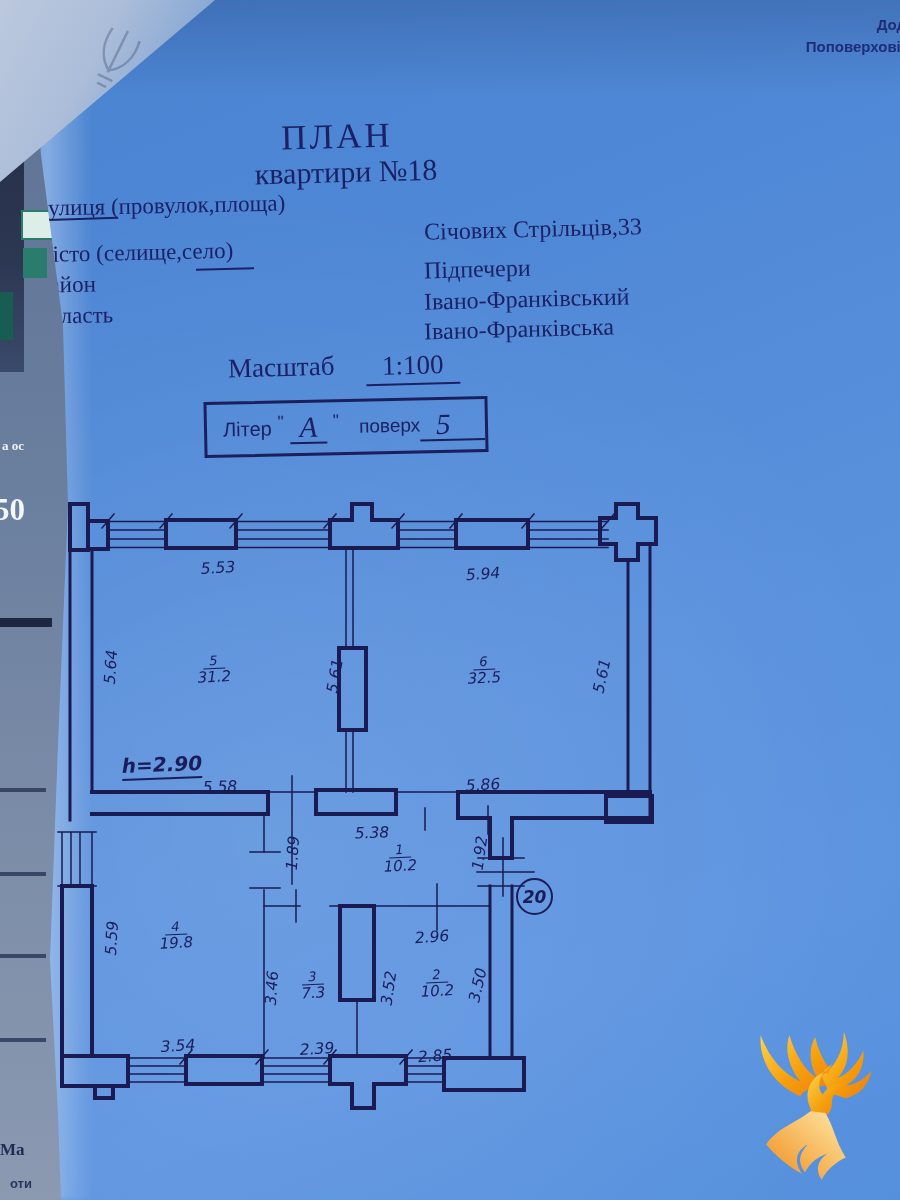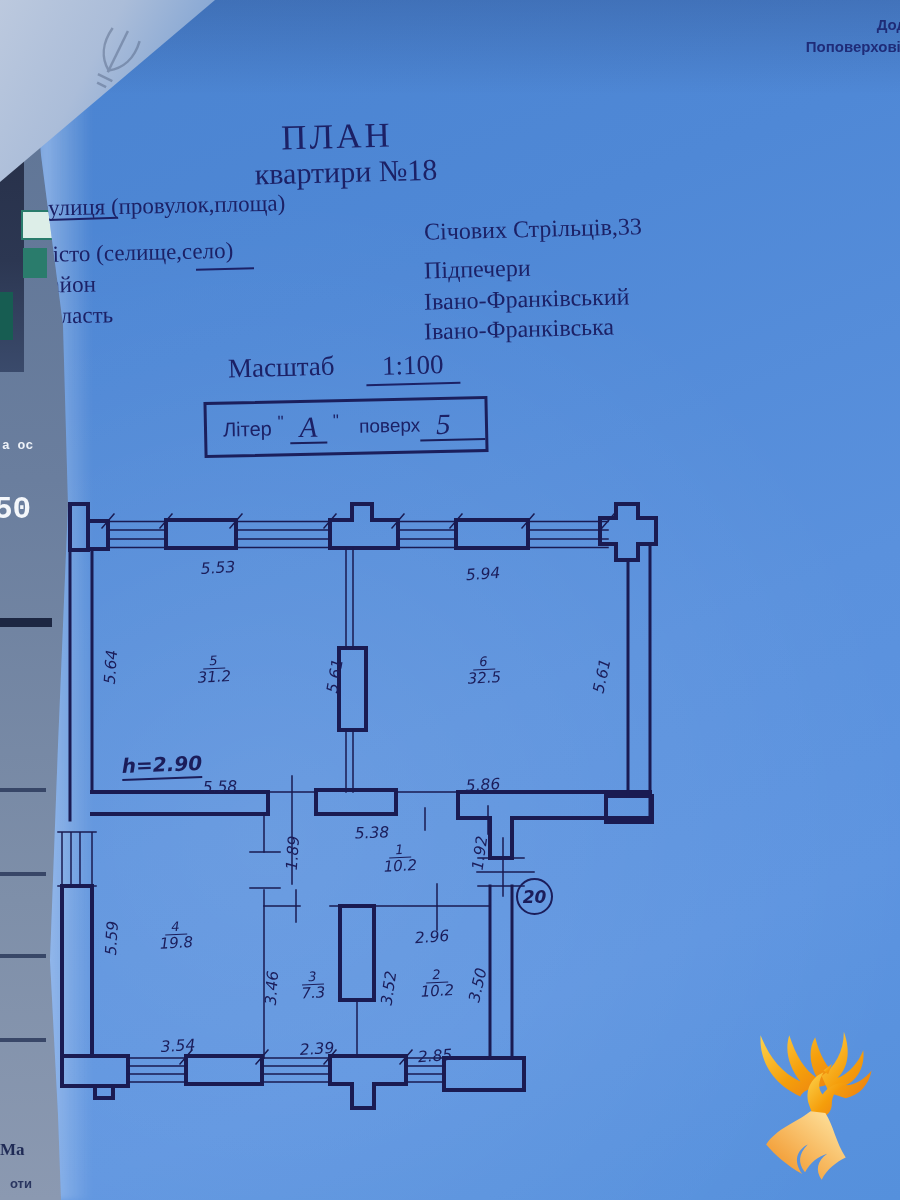--- a/index.html
+++ b/index.html
@@ -6,21 +6,21 @@
   .photo{position:relative;width:900px;height:1200px;overflow:hidden;background:#66799a;font-family:"Liberation Serif",serif;}
 
   
   .gray-page{position:absolute;left:0;top:0;width:95px;height:1200px;
     background:linear-gradient(180deg,#5d7394 0%,#6a7e9e 40%,#7e8fa9 75%,#8b99b1 100%);}
   .dark-sliver{position:absolute;left:0;top:0;width:24px;height:372px;
     background:linear-gradient(180deg,#222940 0%,#2c3752 70%,#3a4a6b 100%);}
   .green-strip{position:absolute;left:0;top:292px;width:13px;height:48px;background:#175d52;}
   .chip1{position:absolute;left:21px;top:210px;width:46px;height:26px;background:#ddeee8;border:2px solid #2a7c6c;}
   .chip2{position:absolute;left:23px;top:248px;width:24px;height:30px;background:#2a7c6c;}
-  .frag{position:absolute;color:#eef2f8;font-family:Liberation Mono, monospace;font-weight:bold;}
+  .frag{position:absolute;color:#eef2f8;font-family:Liberation Serif, serif;font-weight:bold;}
   .frag-aoc{left:2px;top:438px;font-size:13px;}
   .frag-50{left:-6px;top:492px;font-size:31px;color:#f4f7fb;}
   .frag-ma{left:0px;top:1140px;font-size:17px;color:#1f2a55;font-family:"Liberation Serif",serif;}
   .frag-oti{left:10px;top:1176px;font-size:13px;color:#2a3660;font-family:Liberation Sans, sans-serif;}
   .darkline{position:absolute;left:0;top:618px;width:52px;height:9px;background:#1d2742;}
   .hline{position:absolute;left:0;width:46px;height:4px;background:#2c3a5c;opacity:.85;}
 
   
   .page{position:absolute;inset:0;
     clip-path:polygon(29px 0,900px 0,900px 1200px,61px 1200px,58px 1115px,50px 960px,58px 745px,68px 505px,63px 325px,41px 155px);

